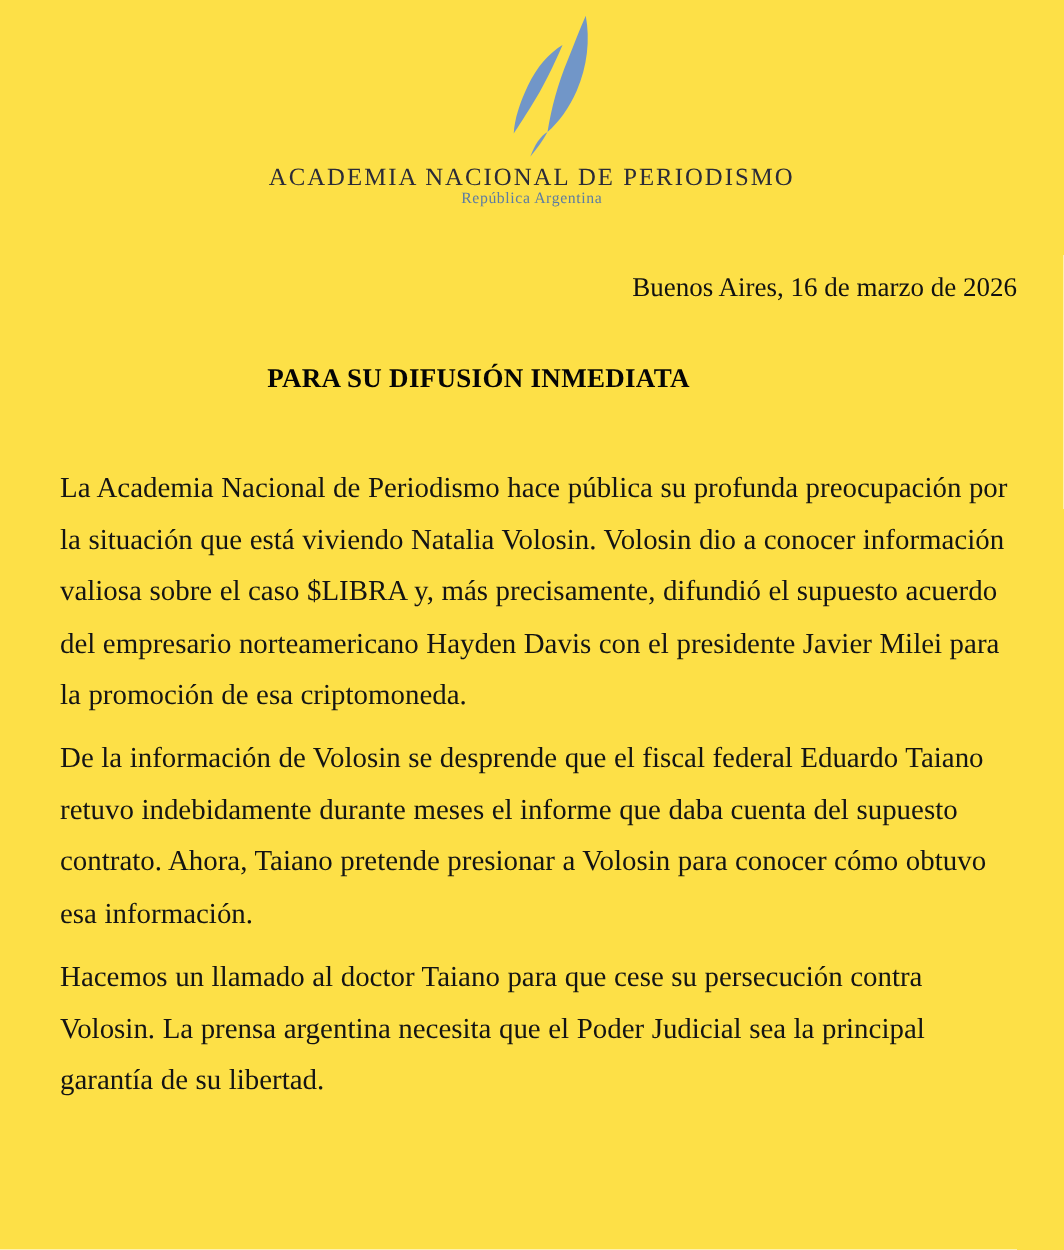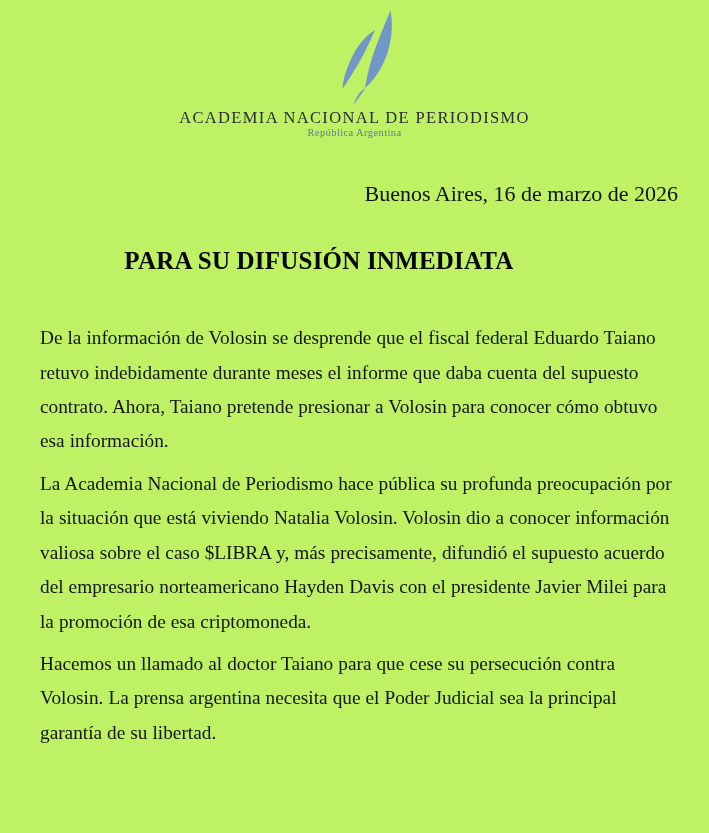--- a/index.html
+++ b/index.html
@@ -13,21 +13,21 @@
     overflow: hidden;
     font-family: "Liberation Serif", "DejaVu Serif", serif;
     color: #1a1a1a;
     -webkit-font-smoothing: antialiased;
   }
 
   .page {
     position: relative;
     width: 709px;
     height: 833px;
-    background: #bef264;
+    background: #fde047;
     box-sizing: border-box;
   }
 
   
   .letterhead {
     width: 100%;
     padding-top: 8px;
     display: flex;
     flex-direction: column;
     align-items: center;
@@ -62,31 +62,31 @@
   }
 
   
   .content {
     padding: 0 29px 0 40px;
   }
 
   .dateline {
     margin-top: 42px;
     text-align: right;
-    font-size: 22px;
+    font-size: 18px;
     line-height: 1.2;
     color: #111111;
     padding-right: 2px;
   }
 
   .headline {
     margin-top: 40px;
     text-align: center;
     font-weight: bold;
-    font-size: 25px;
+    font-size: 18px;
     letter-spacing: 0.2px;
     color: #050505;
     padding-right: 82px;
   }
 
   .paragraphs {
     margin-top: 46px;
   }
 
   .para {
@@ -120,19 +120,19 @@
     <div class="org-sub">República Argentina</div>
   </header>
 
   <div class="content">
 
     <div class="dateline">Buenos Aires, 16 de marzo de 2026</div>
 
     <div class="headline">PARA SU DIFUSIÓN INMEDIATA</div>
 
     <div class="paragraphs">
+      <p class="para">La Academia Nacional de Periodismo hace pública su profunda preocupación por la situación que está viviendo Natalia Volosin. Volosin dio a conocer información valiosa sobre el caso $LIBRA y, más precisamente, difundió el supuesto acuerdo del empresario norteamericano Hayden Davis con el presidente Javier Milei para la promoción de esa criptomoneda.</p>
       <p class="para">De la información de Volosin se desprende que el fiscal federal Eduardo Taiano retuvo indebidamente durante meses el informe que daba cuenta del supuesto contrato. Ahora, Taiano pretende presionar a Volosin para conocer cómo obtuvo esa información.</p>
-      <p class="para">La Academia Nacional de Periodismo hace pública su profunda preocupación por la situación que está viviendo Natalia Volosin. Volosin dio a conocer información valiosa sobre el caso $LIBRA y, más precisamente, difundió el supuesto acuerdo del empresario norteamericano Hayden Davis con el presidente Javier Milei para la promoción de esa criptomoneda.</p>
       <p class="para">Hacemos un llamado al doctor Taiano para que cese su persecución contra Volosin. La prensa argentina necesita que el Poder Judicial sea la principal garantía de su libertad.</p>
     </div>
 
   </div>
 </div>
 
 </body></html>

